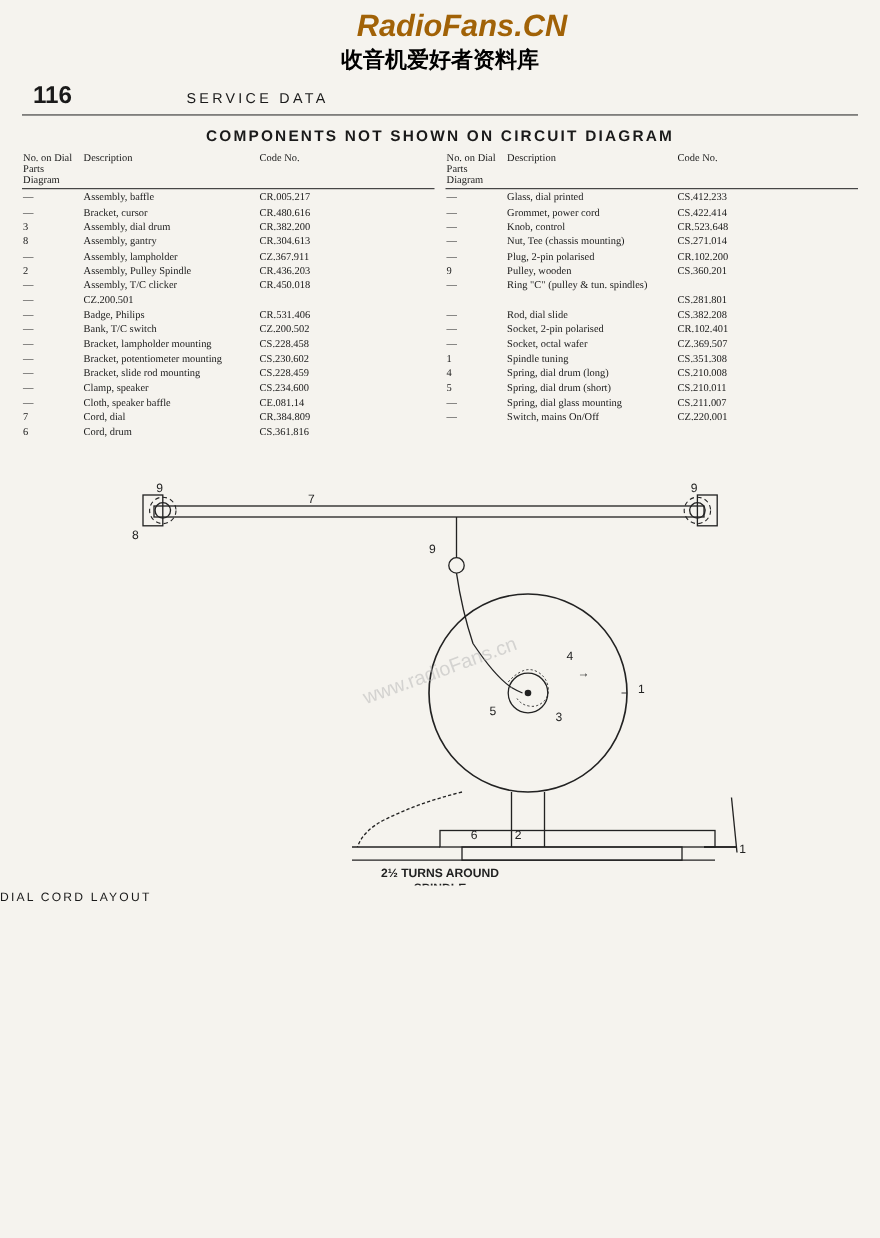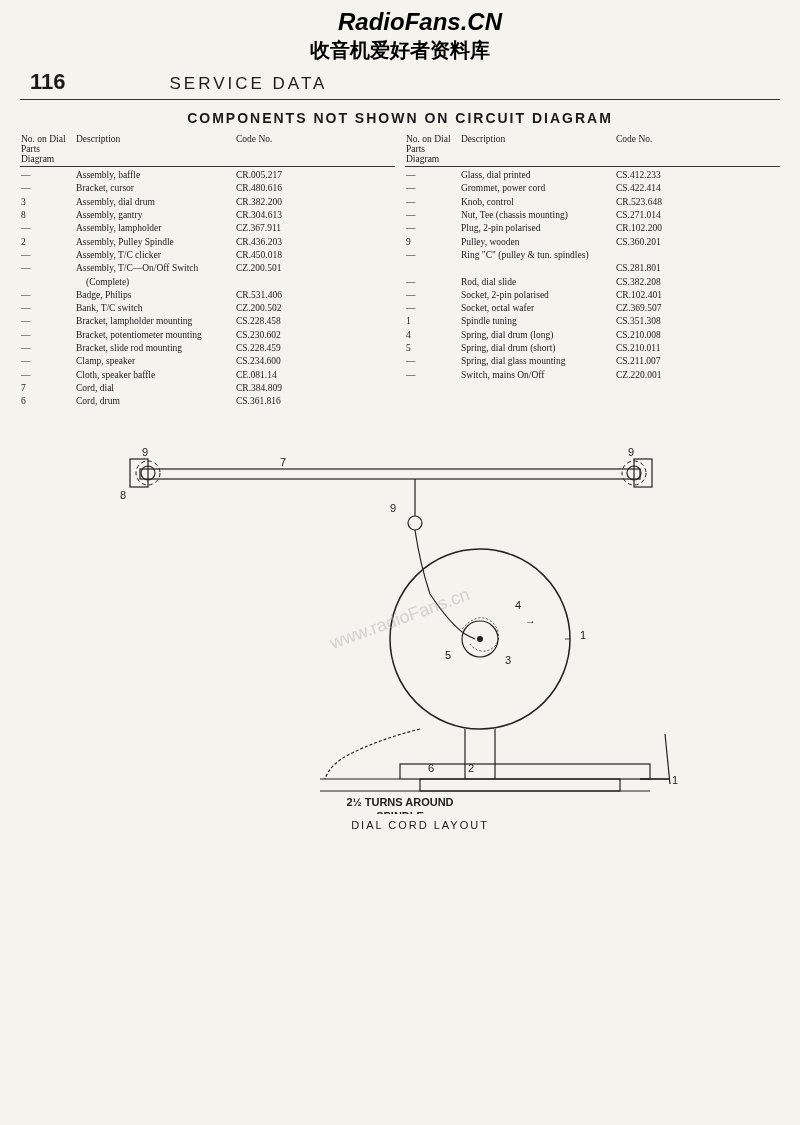--- a/index.html
+++ b/index.html
@@ -18,24 +18,24 @@
       background: #f5f3ee;
       padding: 0;
       position: relative;
     }
     .header-watermark {
       text-align: center;
       padding: 6px 0 2px 0;
       line-height: 1.3;
     }
     .radiofans-title {
-      font-size: 24px;
+      font-size: 28px;
       font-weight: bold;
       font-style: italic;
-      color: #000000;
+      color: #a16207;
       font-family: Arial, sans-serif;
       padding-left: 40px;
     }
     .chinese-title {
       font-size: 20px;
       font-weight: bold;
       color: #000000;
       font-family: Arial, sans-serif;
     }
     .page-header {
@@ -45,21 +45,21 @@
       gap: 44px;
     }
     .page-number {
       font-size: 22px;
       font-weight: bold;
       color: #1a1a1a;
       margin-right: 60px;
       font-family: Arial, sans-serif;
     }
     .service-data-title {
-      font-size: 17px;
+      font-size: 13px;
       letter-spacing: 3px;
       font-family: Arial, sans-serif;
       font-weight: normal;
     }
     .section-title {
       text-align: center;
       font-size: 14px;
       font-weight: bold;
       letter-spacing: 2px;
       margin: 10px 0 8px 0;
@@ -125,26 +125,24 @@
       top: 50%;
       left: 50%;
       transform: translate(-50%, -50%) rotate(-20deg);
       font-size: 18px;
       color: rgba(180,180,180,0.5);
       white-space: nowrap;
       pointer-events: none;
       font-family: Arial, sans-serif;
     }
     .diagram-caption {
-      text-align: center;
       margin-top: 5px;
       font-size: 11px;
       letter-spacing: 2px;
       font-family: Arial, sans-serif;
-      margin-left: 40px;
     }
     .divider {
       border: none;
       border-top: 1px solid #333;
       margin: 4px 20px;
     }
   </style>
 </head>
 <body>
 
@@ -203,21 +201,20 @@
       <span class="cell">Assembly, Pulley Spindle</span>
       <span class="cell">CR.436.203</span>
     </div>
           <div class="data-row">
       <span class="cell">—</span>
       <span class="cell">Assembly, T/C clicker</span>
       <span class="cell">CR.450.018</span>
     </div>
           <div class="data-row">
       <span class="cell">—</span>
-      <span class="cell">Assembly, T/C—On/Off Switch<span style="display:block;padding-left:10px;font-size:9.5px">(Complete)</span></span>
       <span class="cell">CZ.200.501</span>
     </div>
           <div class="data-row">
       <span class="cell">—</span>
       <span class="cell">Badge, Philips</span>
       <span class="cell">CR.531.406</span>
     </div>
           <div class="data-row">
       <span class="cell">—</span>
       <span class="cell">Bank, T/C switch</span>

